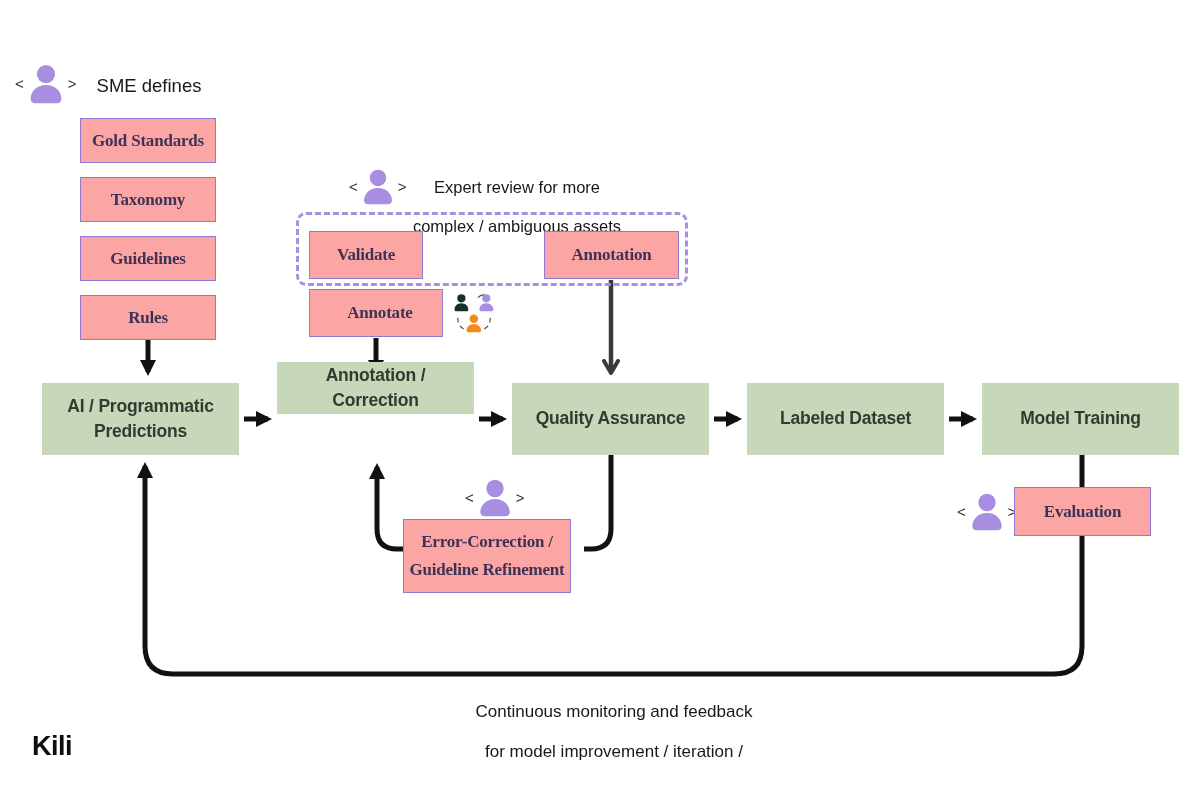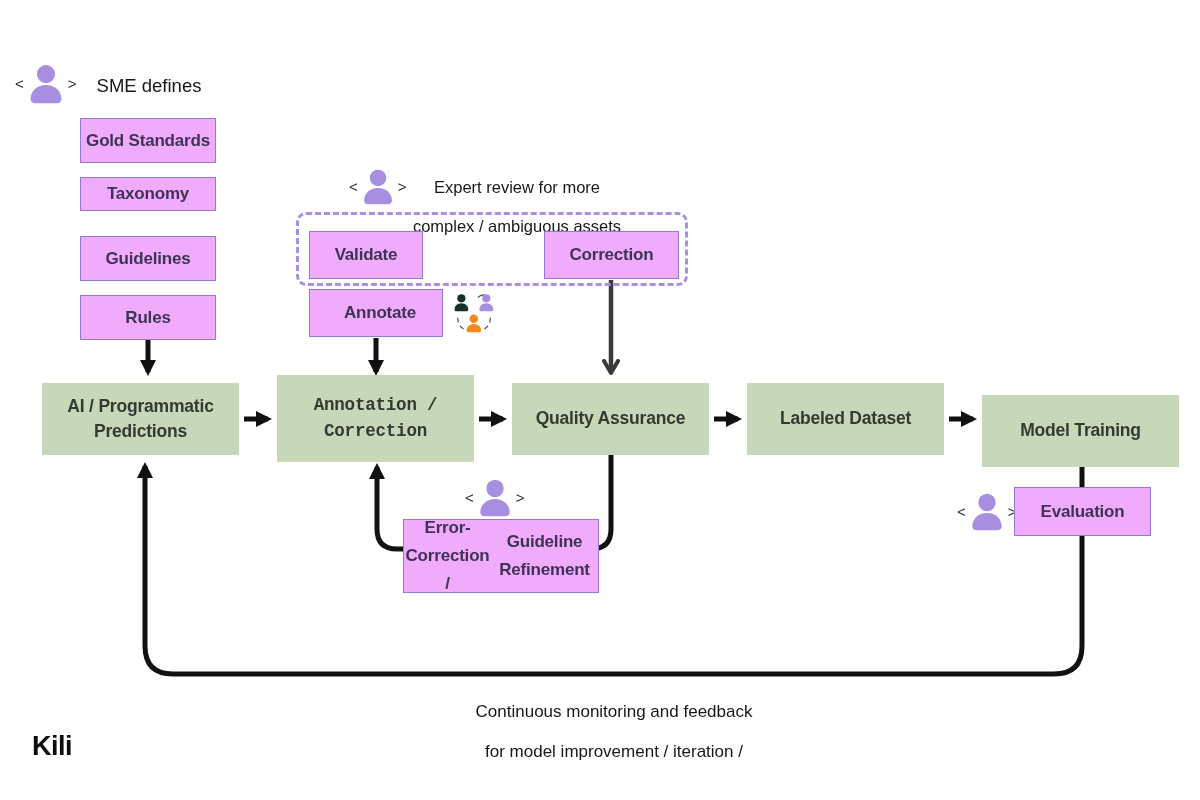--- a/index.html
+++ b/index.html
@@ -7,21 +7,21 @@
     position:relative;width:1200px;height:800px;background:#ffffff;overflow:hidden;
     font-family:"Liberation Sans",sans-serif;
   }
   .connectors{position:absolute;left:0;top:0;z-index:1;}
   .node{
     position:absolute;z-index:3;display:flex;align-items:center;justify-content:center;
     text-align:center;box-sizing:border-box;
     font-weight:700;letter-spacing:-0.2px;
   }
   .purple{
-    background:#f0abfc;border:1px solid #9379d1;color:#3e3354;font-size:17px;
+    background:#fca5a5;border:1px solid #9379d1;color:#3e3354;font-size:17px;font-family:Liberation Serif, serif;
   }
   .green{
     background:#c7d7b9;color:#333b31;font-size:17.5px;line-height:1.45;
     padding:4px 10px;
   }
   .dashed-zone{
     position:absolute;z-index:2;border:3.5px dashed #a98fe3;border-radius:10px;
     box-sizing:border-box;background:transparent;
   }
   .note{
@@ -86,39 +86,39 @@
       <path d="M12,13.2c-5.4,0-8.8,3.8-8.8,7.9c0,1.5,1.2,2.4,2.4,2.4h12.8c1.2,0,2.4-0.9,2.4-2.4 C20.8,17,17.4,13.2,12,13.2z" fill="#a78ee0"></path>
     </svg>
     <span class="bracket">&gt;</span>
   </div>
   <div class="note sme-note">
     <span class="ln">SME defines</span>
     <span class="ln">standards</span>
   </div>
 
   <div class="node purple" style="left:80px;top:118px;width:136px;height:45px;">Gold Standards</div>
-  <div class="node purple" style="left:80px;top:177px;width:136px;height:34px;">Taxonomy</div>
+  <div class="node purple" style="left:80px;top:177px;width:136px;height:45px;">Taxonomy</div>
   <div class="node purple" style="left:80px;top:236px;width:136px;height:45px;">Guidelines</div>
   <div class="node purple" style="left:80px;top:295px;width:136px;height:45px;">Rules</div>
 
   <div class="labeler" style="left:349px;top:167px;">
     <span class="bracket">&lt;</span>
     <svg width="38" height="38" viewBox="0 0 24 24">
       <circle cx="12" cy="6.9" r="5.2" fill="#a78ee0"></circle>
       <path d="M12,13.2c-5.4,0-8.8,3.8-8.8,7.9c0,1.5,1.2,2.4,2.4,2.4h12.8c1.2,0,2.4-0.9,2.4-2.4 C20.8,17,17.4,13.2,12,13.2z" fill="#a78ee0"></path>
     </svg>
     <span class="bracket">&gt;</span>
   </div>
   <div class="note expert-note">
     <span class="ln">Expert review for more</span>
     <span class="ln">complex / ambiguous assets</span>
   </div>
 
   <div class="node purple" style="left:309px;top:231px;width:114px;height:48px;">Validate</div>
-  <div class="node purple" style="left:544px;top:231px;width:135px;height:48px;">Correction</div>
+  <div class="node purple" style="left:544px;top:231px;width:135px;height:48px;">Annotation</div>
   <div class="node purple" style="left:309px;top:289px;width:134px;height:48px;padding-left:8px;">Annotate</div>
 
   <svg width="46" height="48" viewBox="0 0 48 48" style="position:absolute;left:451px;top:289px;z-index:3;">
     <path d="M28,8 Q33,3 38,7" fill="none" stroke="#555" stroke-width="1.3"></path>
     <path d="M7,29 Q7,39 16,42" fill="none" stroke="#555" stroke-width="1.3" stroke-dasharray="5,4"></path>
     <path d="M41,29 Q41,39 32,42" fill="none" stroke="#555" stroke-width="1.3" stroke-dasharray="5,4"></path>
     <g transform="translate(1,3) scale(0.82)">
       <circle cx="12" cy="6.9" r="5.2" fill="#16322d"></circle>
       <path d="M12,13.2c-5.4,0-8.8,3.8-8.8,7.9c0,1.5,1.2,2.4,2.4,2.4h12.8c1.2,0,2.4-0.9,2.4-2.4 C20.8,17,17.4,13.2,12,13.2z" fill="#16322d"></path>
     </g>
@@ -126,34 +126,34 @@
       <circle cx="12" cy="6.9" r="5.2" fill="#a78ee0"></circle>
       <path d="M12,13.2c-5.4,0-8.8,3.8-8.8,7.9c0,1.5,1.2,2.4,2.4,2.4h12.8c1.2,0,2.4-0.9,2.4-2.4 C20.8,17,17.4,13.2,12,13.2z" fill="#a78ee0"></path>
     </g>
     <g transform="translate(13.5,24) scale(0.86)">
       <circle cx="12" cy="6.9" r="5.2" fill="#f5891d"></circle>
       <path d="M12,13.2c-5.4,0-8.8,3.8-8.8,7.9c0,1.5,1.2,2.4,2.4,2.4h12.8c1.2,0,2.4-0.9,2.4-2.4 C20.8,17,17.4,13.2,12,13.2z" fill="#f5891d"></path>
     </g>
   </svg>
 
   <div class="node green" style="left:42px;top:383px;width:197px;height:72px;">AI / Programmatic Predictions</div>
-  <div class="node green" style="left:277px;top:375px;width:197px;height:87px;font-family:Liberation Mono, monospace;">Annotation / Correction</div>
+  <div class="node green" style="left:277px;top:362px;width:197px;height:52px;">Annotation / Correction</div>
   <div class="node green" style="left:512px;top:383px;width:197px;height:72px;">Quality Assurance</div>
   <div class="node green" style="left:747px;top:383px;width:197px;height:72px;">Labeled Dataset</div>
-  <div class="node green" style="left:982px;top:383px;width:197px;height:72px;margin-top:12px;">Model Training</div>
+  <div class="node green" style="left:982px;top:383px;width:197px;height:72px;">Model Training</div>
 
   <div class="labeler" style="left:465px;top:477px;">
     <span class="bracket">&lt;</span>
     <svg width="40" height="40" viewBox="0 0 24 24">
       <circle cx="12" cy="6.9" r="5.2" fill="#a78ee0"></circle>
       <path d="M12,13.2c-5.4,0-8.8,3.8-8.8,7.9c0,1.5,1.2,2.4,2.4,2.4h12.8c1.2,0,2.4-0.9,2.4-2.4 C20.8,17,17.4,13.2,12,13.2z" fill="#a78ee0"></path>
     </svg>
     <span class="bracket">&gt;</span>
   </div>
-  <div class="node purple err-box" style="left:403px;top:519px;width:196px;height:74px;flex-direction:row;">
+  <div class="node purple err-box" style="left:403px;top:519px;width:168px;height:74px;flex-direction:column;">
     <span class="ln">Error-Correction /</span>
     <span class="ln">Guideline Refinement</span>
   </div>
 
   <div class="labeler" style="left:957px;top:491px;">
     <span class="bracket">&lt;</span>
     <svg width="40" height="40" viewBox="0 0 24 24">
       <circle cx="12" cy="6.9" r="5.2" fill="#a78ee0"></circle>
       <path d="M12,13.2c-5.4,0-8.8,3.8-8.8,7.9c0,1.5,1.2,2.4,2.4,2.4h12.8c1.2,0,2.4-0.9,2.4-2.4 C20.8,17,17.4,13.2,12,13.2z" fill="#a78ee0"></path>
     </svg>

